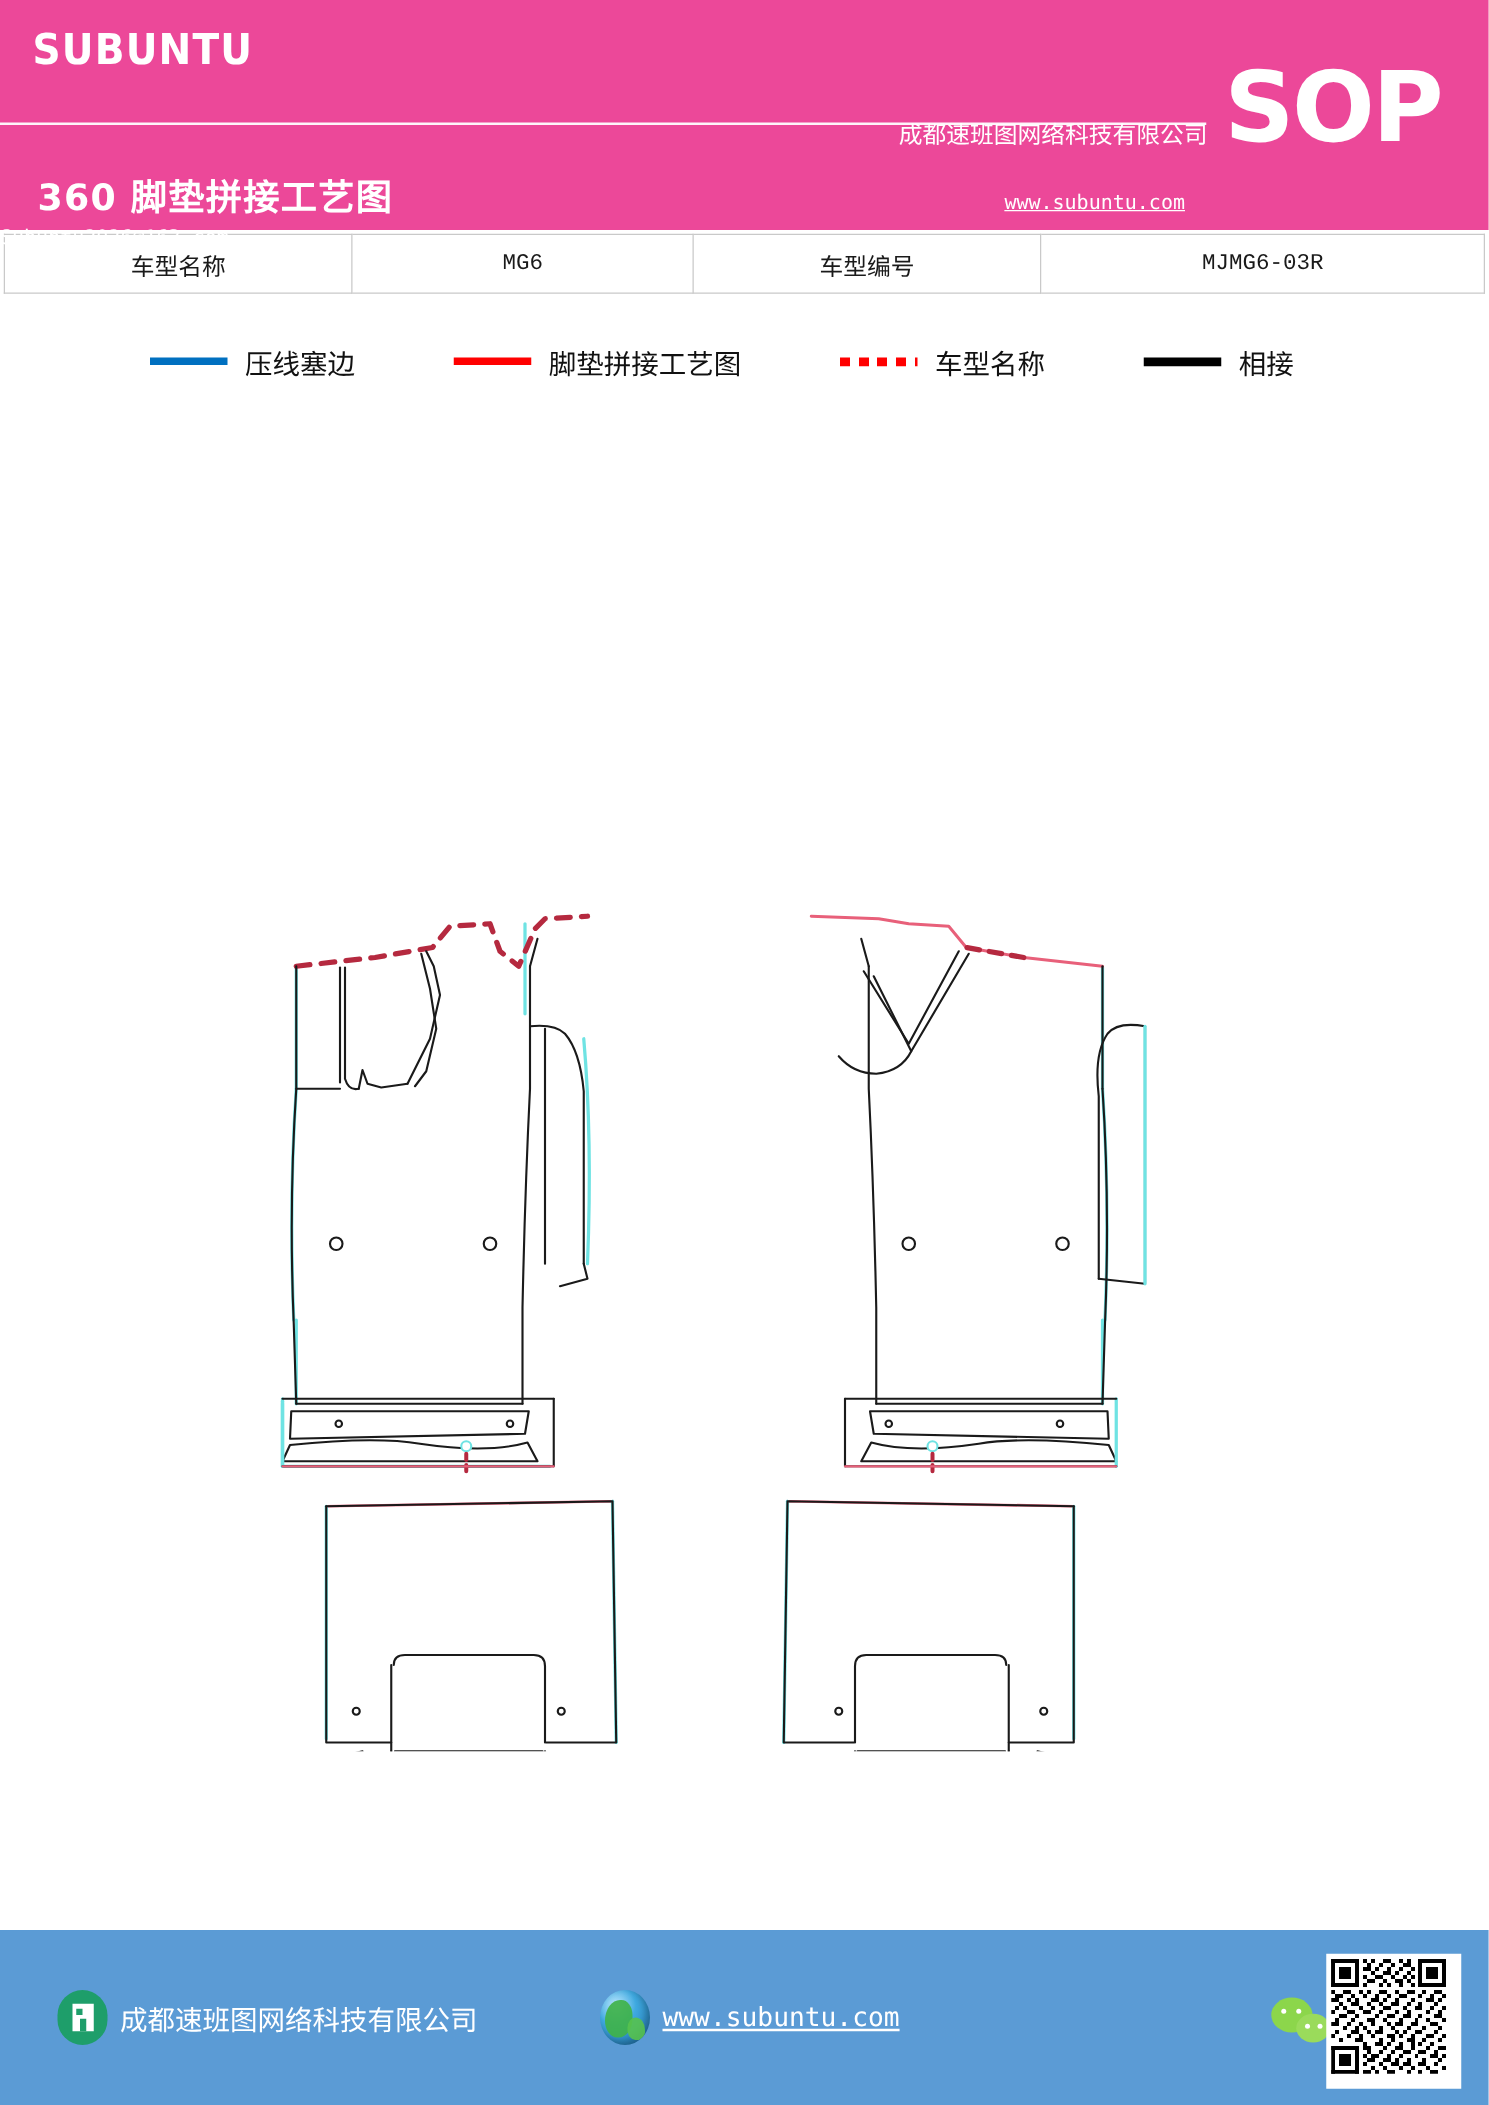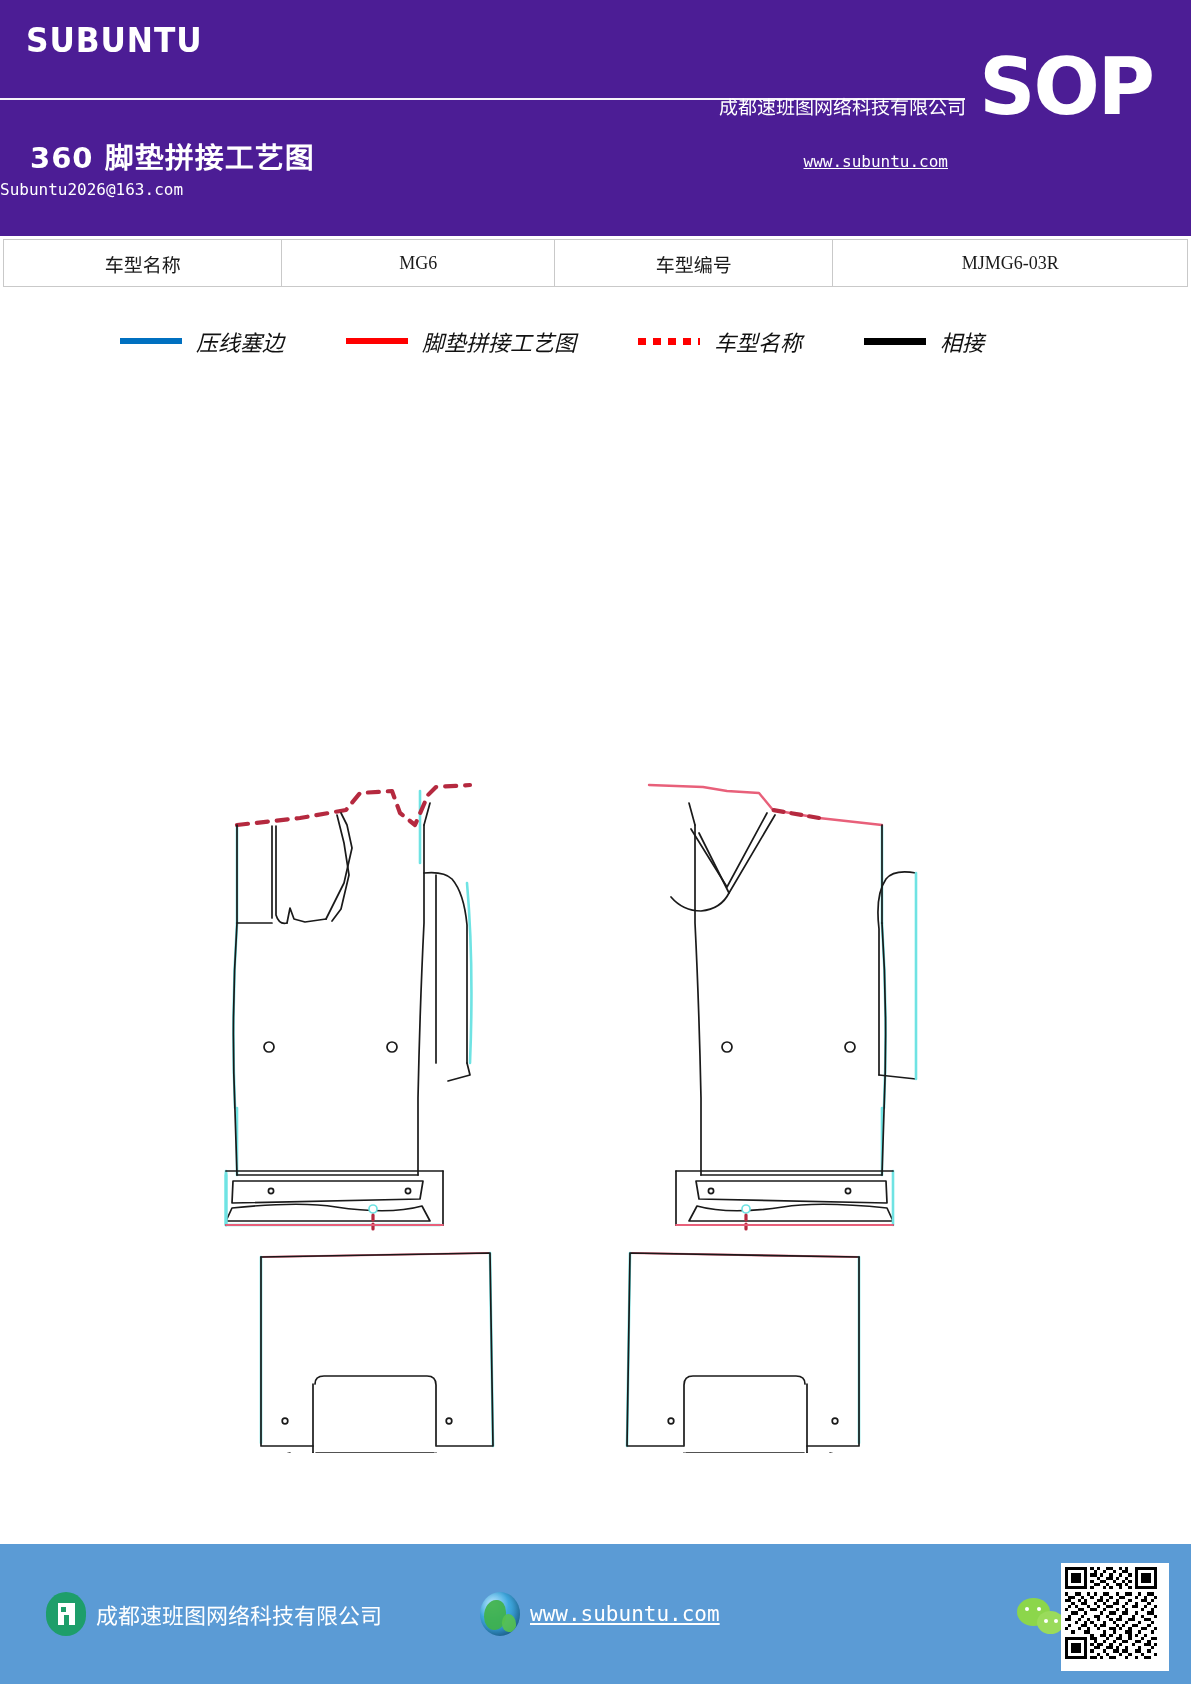--- a/index.html
+++ b/index.html
@@ -8,22 +8,22 @@
     width:1191px;height:1684px;
     background:#ffffff;
     font-family:"Liberation Serif","DejaVu Serif",serif;
     overflow:hidden;
     position:relative;
   }
   .page{width:1191px;height:1684px;position:relative;display:flex;flex-direction:column;}
 
   
   .header{
-    background:#4c1d95;
-    height:236px;
+    background:#ec4899;
+    height:184px;
     position:relative;
     flex:0 0 auto;
   }
   .logo{
     position:absolute;left:26px;top:20px;
     color:#ffffff;
     font-family:"DejaVu Sans","Liberation Sans",sans-serif;
     font-weight:bold;
     font-size:34px;
     letter-spacing:1px;
@@ -72,37 +72,36 @@
   .info-table td{
     border:1px solid #c9c9c9;
     height:44px;
     text-align:center;
     vertical-align:middle;
     font-size:19px;
     color:#1a1a1a;
     font-family:"DejaVu Serif","Liberation Serif",serif;
   }
   .info-table td.val{
-    font-family:Liberation Serif, serif;
+    font-family:Liberation Mono, monospace;
     font-size:18px;
   }
   .col-a{width:23.5%;}
   .col-b{width:23%;}
   .col-c{width:23.5%;}
   .col-d{width:30%;}
 
   
   .legend{
     flex:0 0 auto;
     display:flex;
     align-items:flex-start;
-    gap:0;
+    gap:17px;
     padding:22px 0 6px 0;
     margin-left:120px;
-    font-style:italic;
   }
   .legend-item{display:flex;align-items:center;}
   .legend-item + .legend-item{margin-left:62px;}
   .swatch{width:62px;height:6px;display:inline-block;margin-right:14px;}
   .sw-blue{background:#0070C0;}
   .sw-red{background:#FF0000;}
   .sw-black{background:#000000;height:7px;}
   .sw-dashed{
     height:7px;
     background:repeating-linear-gradient(to right,#FF0000 0 8px,transparent 8px 15px);

